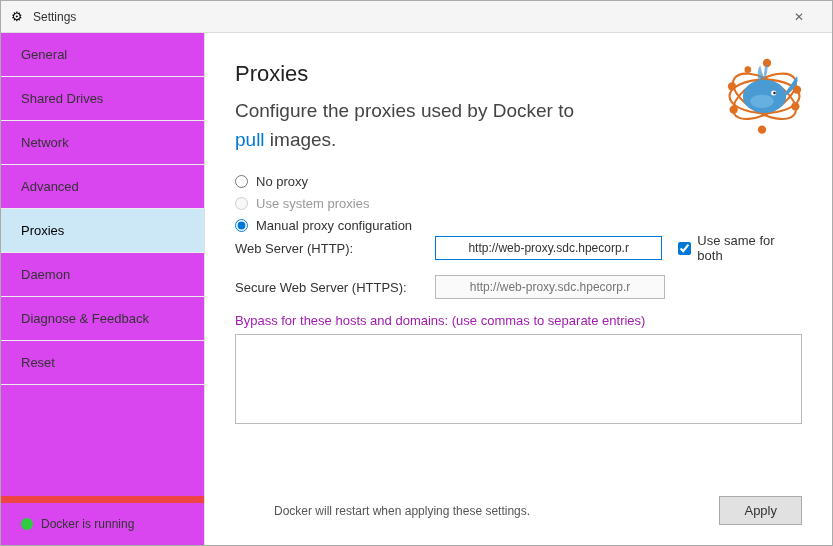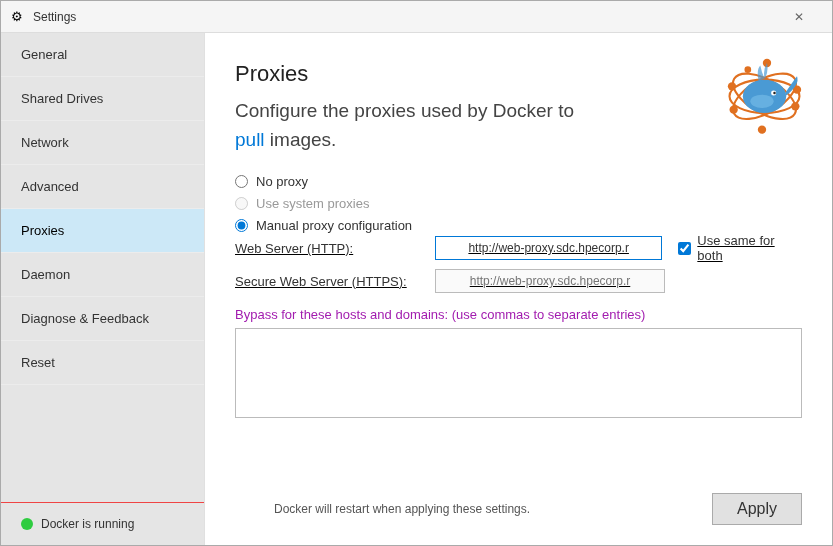--- a/index.html
+++ b/index.html
@@ -52,21 +52,21 @@
       font-size: 12px;
       color: #666;
     }
     .content-area {
       display: flex;
       flex: 1;
       overflow: hidden;
     }
     .sidebar {
       width: 204px;
-      background: #e5e5e5;
+      background: #d946ef;
       border-right: 1px solid #e0e0e0;
       display: flex;
       flex-direction: column;
       flex-shrink: 0;
     }
     .sidebar-item {
       padding: 14px 20px;
       font-size: 13px;
       color: #333;
       cursor: pointer;
@@ -76,21 +76,21 @@
       background: #cce8f7;
       color: #000;
       font-weight: 500;
     }
     .sidebar-bottom {
       margin-top: auto;
       padding: 14px 20px;
       display: flex;
       align-items: center;
       gap: 8px;
-      border-top: 1px solid #ef4444;
+      border-top: 7px solid #ef4444;
     }
     .status-dot {
       width: 12px;
       height: 12px;
       border-radius: 50%;
       flex-shrink: 0;
     }
     .status-text {
       font-size: 12px;
       color: #333;
@@ -138,23 +138,22 @@
     }
     .radio-item.disabled {
       color: #999;
     }
     .radio-item input[type="radio"] {
       accent-color: #0078d7;
     }
     .form-section {
       display: flex;
       flex-direction: column;
-      gap: 6px;
+      gap: 12px;
       margin-bottom: 14px;
-      text-decoration: underline;
     }
     .form-row {
       display: flex;
       align-items: center;
       gap: 10px;
     }
     .form-label {
       font-size: 13px;
       color: #333;
       width: 190px;
@@ -213,21 +212,21 @@
       margin-left: 39px;
     }
     .restart-note {
       font-size: 12px;
       color: #555;
     }
     .apply-btn {
       padding: 6px 24px;
       background: #e1e1e1;
       border: 1px solid #aaa;
-      font-size: 16px;
+      font-size: 13px;
       color: #333;
       cursor: pointer;
       min-width: 78px;
     }
   </style>
 </head>
 <body>
 
 <div class="window">
 

